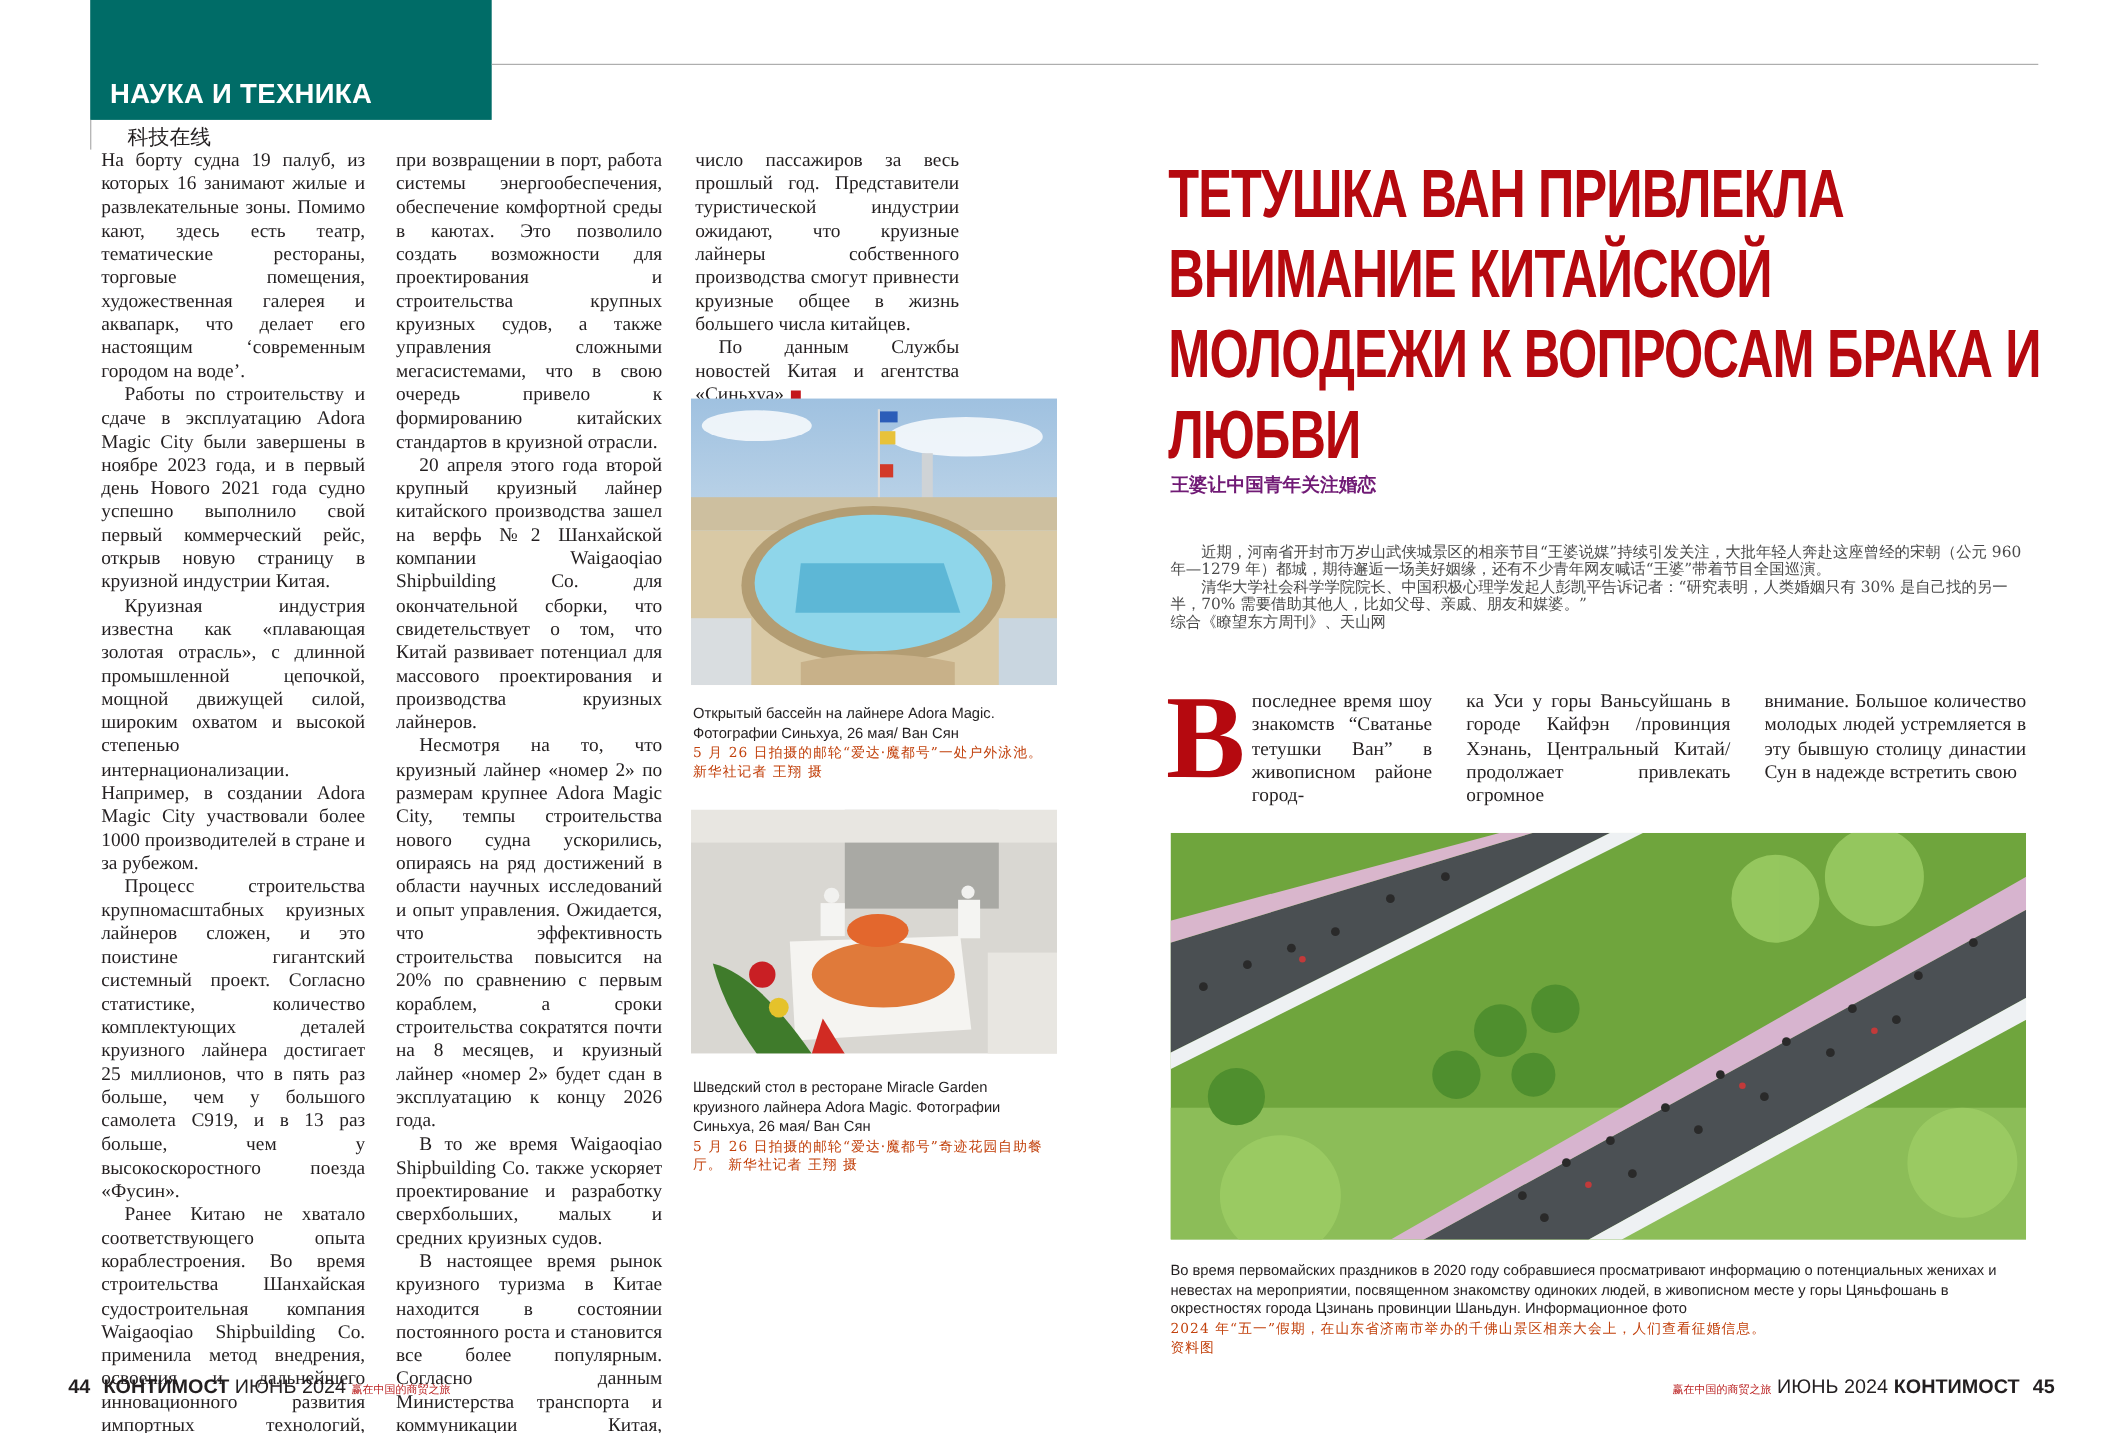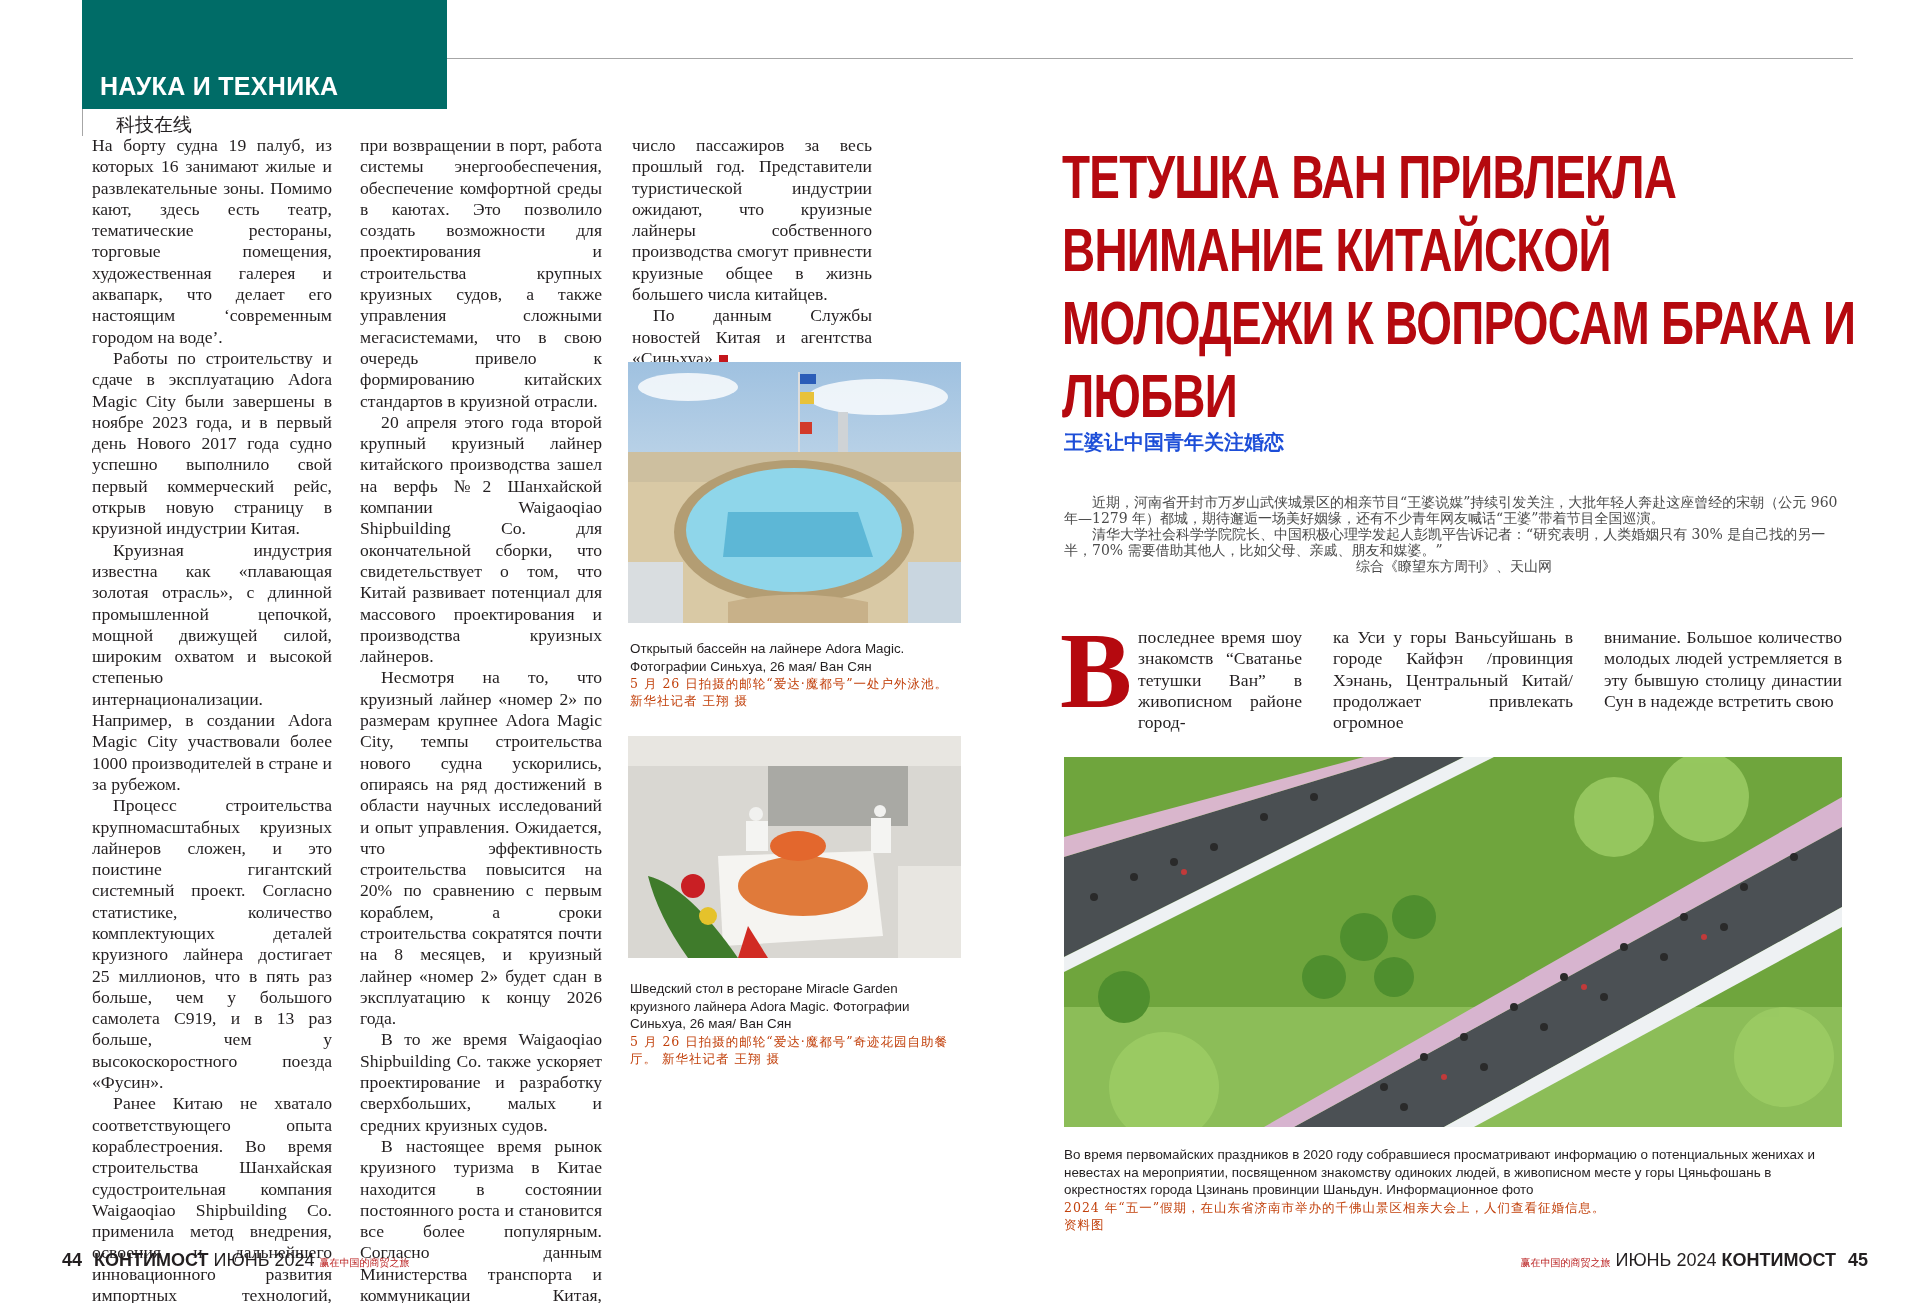--- a/index.html
+++ b/index.html
@@ -24,24 +24,24 @@
   #photo-pool{left:628px;top:362px;width:333px;height:261px;}
   #photo-buffet{left:628px;top:736px;width:333px;height:222px;}
   #photo-crowd{left:1064px;top:757px;width:778px;height:370px;}
   .cap{position:absolute;font-family:"Liberation Sans","DejaVu Sans",sans-serif;font-size:13.4px;line-height:17.5px;color:#231f20;}
   .capzh{font-family:"DejaVu Serif",serif;font-size:12.5px;line-height:17px;color:#c2410c;letter-spacing:1px;}
   #cap-pool{left:630px;top:640px;width:330px;}
   #cap-buffet{left:630px;top:980px;width:330px;}
   #cap-crowd{left:1064px;top:1146px;width:790px;}
   
   #headline{left:1062px;top:140px;width:800px;font-family:"Liberation Sans","DejaVu Sans",sans-serif;font-weight:bold;font-size:62px;line-height:73px;color:#b5090f;transform:scaleX(0.74);transform-origin:left top;letter-spacing:-1px;white-space:nowrap;}
-  #headline-zh{left:1064px;top:429px;font-family:"DejaVu Sans",sans-serif;font-weight:bold;font-size:20px;color:#1d4ed8;}
+  #headline-zh{left:1064px;top:429px;font-family:"DejaVu Sans",sans-serif;font-weight:bold;font-size:17px;color:#701a75;}
   #intro-zh{left:1064px;top:494px;width:780px;font-family:"DejaVu Serif",serif;font-size:14px;line-height:16px;color:#4a4a4a;}
   #intro-zh p{margin:0;text-indent:2em;}
-  #intro-src{text-align:center;display:block;}
+  #intro-src{text-align:left;display:block;}
   .rcol{position:absolute;font-size:17.6px;line-height:21.3px;text-align:justify;font-family:"Liberation Serif",serif;}
   #rcol1{left:1064px;top:627px;width:238px;}
   #rcol2{left:1333px;top:627px;width:240px;}
   #rcol3{left:1604px;top:627px;width:238px;}
   #dropcap{float:left;font-family:"Liberation Serif",serif;font-weight:bold;color:#b5090f;font-size:108px;line-height:84px;margin:2px 6px 0 -4px;height:84px;}
   
   .foot{position:absolute;top:1250px;font-family:"Liberation Sans","DejaVu Sans",sans-serif;font-size:18px;color:#231f20;white-space:nowrap;}
   .foot b{font-weight:bold;}
   .foot .zh{font-family:Liberation Sans, sans-serif;font-size:10px;color:#b91c1c;}
   #footer-left{left:62px;}
@@ -52,21 +52,21 @@
 <body>
 
 <div class="abs" id="section-box"></div>
 <div class="abs" id="section-title">НАУКА И ТЕХНИКА</div>
 <div class="abs" id="section-vline"></div>
 <div class="abs" id="section-sub">科技在线</div>
 <div class="abs" id="header-rule"></div>
 
 <div class="col" id="col1">
   <p>На борту судна 19 палуб, из которых 16 занимают жилые и развлекательные зоны. Помимо кают, здесь есть театр, тематические рестораны, торговые помещения, художественная галерея и аквапарк, что делает его настоящим ‘современным городом на воде’.</p>
-  <p class="ind">Работы по строительству и сдаче в эксплуатацию Adora Magic City были завершены в ноябре 2023 года, и в первый день Нового 2017 года судно успешно выполнило свой первый коммерческий рейс, открыв новую страницу в круизной индустрии Китая.</p>
+  <p class="ind">Работы по строительству и сдаче в эксплуатацию Adora Magic City были завершены в ноябре 2023 года, и в первый день Нового 2021 года судно успешно выполнило свой первый коммерческий рейс, открыв новую страницу в круизной индустрии Китая.</p>
   <p class="ind">Круизная индустрия известна как «плавающая золотая отрасль», с длинной промышленной цепочкой, мощной движущей силой, широким охватом и высокой степенью интернационализации. Например, в создании Adora Magic City участвовали более 1000 производителей в стране и за рубежом.</p>
   <p class="ind">Процесс строительства крупномасштабных круизных лайнеров сложен, и это поистине гигантский системный проект. Согласно статистике, количество комплектующих деталей круизного лайнера достигает 25 миллионов, что в пять раз больше, чем у большого самолета C919, и в 13 раз больше, чем у высокоскоростного поезда «Фусин».</p>
   <p class="ind">Ранее Китаю не хватало соответствующего опыта кораблестроения. Во время строительства Шанхайская судостроительная компания Waigaoqiao Shipbuilding Co. применила метод внедрения, освоения и дальнейшего инновационного развития импортных технологий, последовательно преодолевая ключевые технические проблемы, такие как остойчивость, безопасность</p>
 </div>
 
 <div class="col" id="col2">
   <p>при возвращении в порт, работа системы энергообеспечения, обеспечение комфортной среды в каютах. Это позволило создать возможности для проектирования и строительства крупных круизных судов, а также управления сложными мегасистемами, что в свою очередь привело к формированию китайских стандартов в круизной отрасли.</p>
   <p class="ind">20 апреля этого года второй крупный круизный лайнер китайского производства зашел на верфь №2 Шанхайской компании Waigaoqiao Shipbuilding Co. для окончательной сборки, что свидетельствует о том, что Китай развивает потенциал для массового проектирования и производства круизных лайнеров.</p>
   <p class="ind">Несмотря на то, что круизный лайнер «номер 2» по размерам крупнее Adora Magic City, темпы строительства нового судна ускорились, опираясь на ряд достижений в области научных исследований и опыт управления. Ожидается, что эффективность строительства повысится на 20% по сравнению с первым кораблем, а сроки строительства сократятся почти на 8 месяцев, и круизный лайнер «номер 2» будет сдан в эксплуатацию к концу 2026 года.</p>
   <p class="ind">В то же время Waigaoqiao Shipbuilding Co. также ускоряет проектирование и разработку сверхбольших, малых и средних круизных судов.</p>

